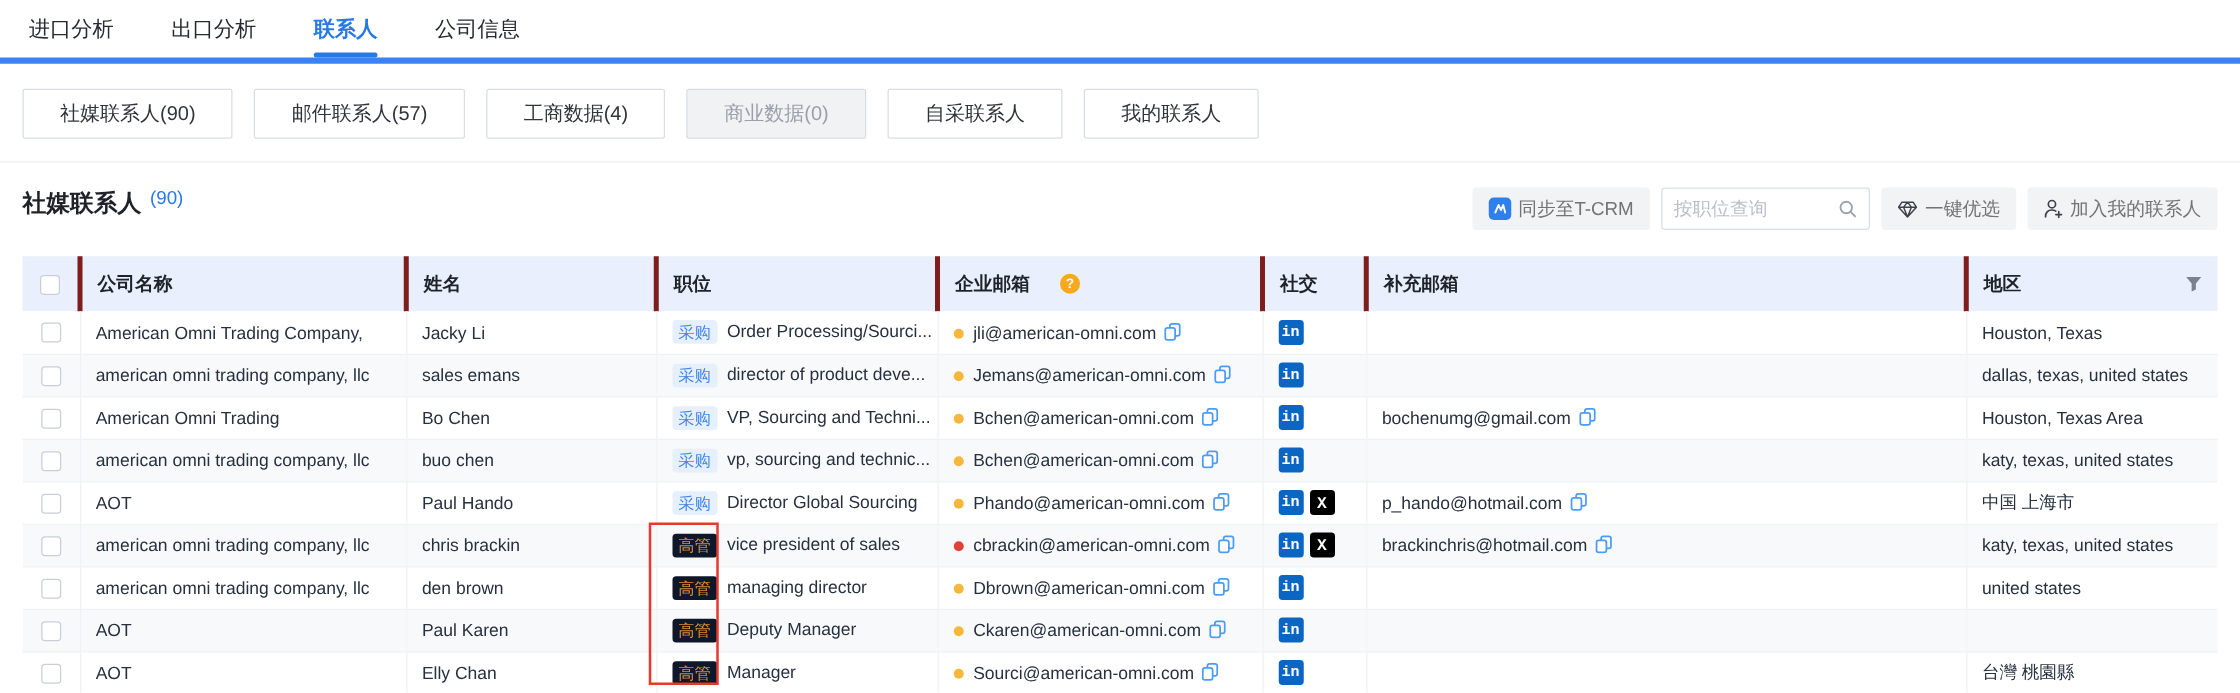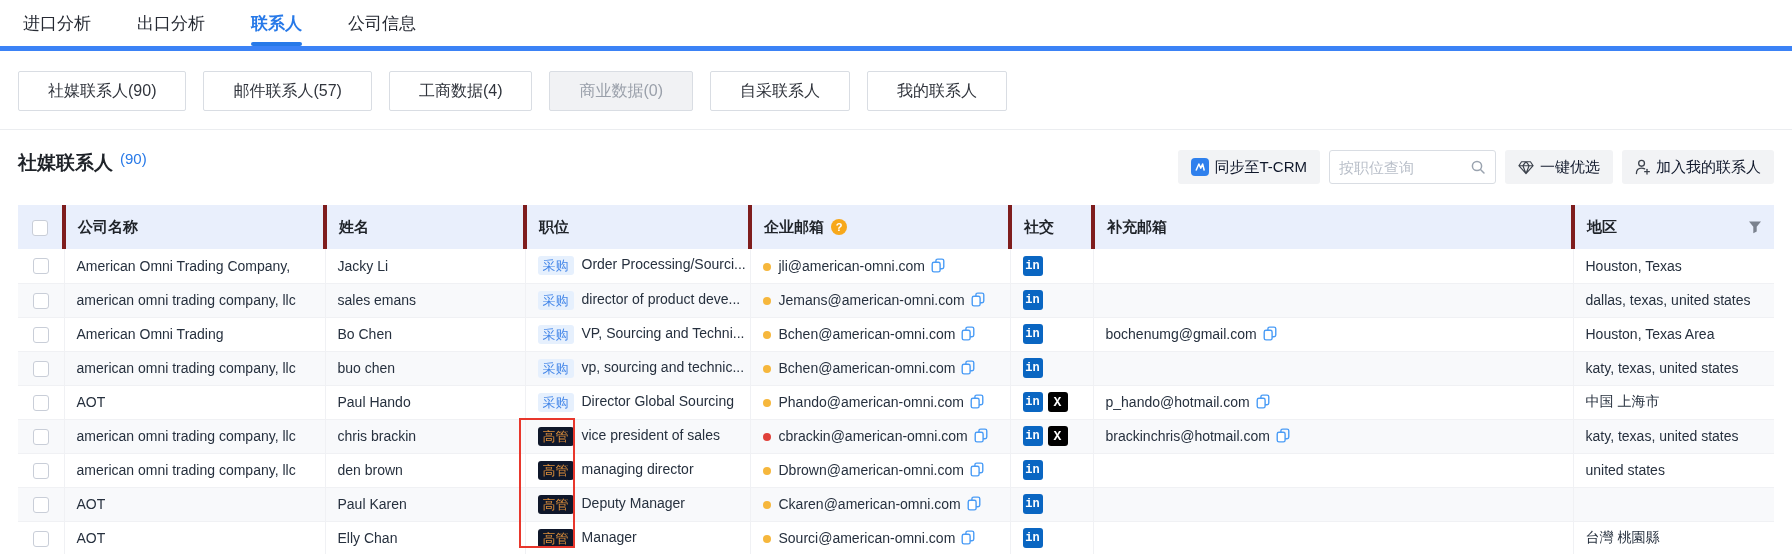--- a/index.html
+++ b/index.html
@@ -20,21 +20,21 @@
     border-radius:2px; font-size:16px; color:#30343c; display:flex; align-items:center; cursor:pointer; }
   .filter-btn.disabled { background:#f1f2f4; color:#9aa0aa; }
   .divider { margin-top:18px; border-bottom:1px solid #ebedf0; }
 
   
   .section-row { margin-top:20px; padding:0 18px; display:flex; height:34px; }
   .section-title { font-size:19px; font-weight:bold; color:#1f2329; }
   .section-count { font-size:15px; color:#2779e8; margin-left:7px; }
   .toolbar { margin-left:auto; display:flex; gap:9px; align-items:center; }
   .tb-btn { height:34px; display:flex; align-items:center; gap:6px; padding:0 13px;
-    font-size:15px; color:#0f172a; border-radius:3px; cursor:pointer; white-space:nowrap; }
+    font-size:15px; color:#737373; border-radius:3px; cursor:pointer; white-space:nowrap; }
   .tb-grey { background:#f2f3f5; }
   .tb-outline { background:#fff; border:1px solid #d9dde3; border-radius:4px; }
   .tcrm-logo { width:18px; height:18px; border-radius:4px; background:#2f80ed; display:flex;
     align-items:center; justify-content:center; }
   .search-box { height:34px; width:167px; border:1px solid #d9dde3; border-radius:3px;
     display:flex; align-items:center; padding:0 9px; background:#fff; }
   .search-box input { border:none; outline:none; flex:1; font-size:15px; color:#26303e; min-width:0;
     font-family:inherit; }
   .search-box input::placeholder { color:#b9bfc9; }
 
@@ -58,21 +58,21 @@
   .tag-exec { background:#0f172a; color:#db8d3a; }
   .dot { display:inline-block; width:8px; height:8px; border-radius:50%; margin-right:8px;
     vertical-align:middle; }
   .dot-yellow { background:#f6b73c; } .dot-red { background:#e0413a; }
   .copy-ic { vertical-align:-2px; margin-left:6px; cursor:pointer; }
   .sicon { display:inline-flex; width:20px; height:20px; border-radius:3px; align-items:center;
     justify-content:center; font-size:12px; font-weight:bold; color:#fff; vertical-align:middle;
     margin-right:5px; cursor:pointer;font-family:Liberation Mono, monospace; }
   .sicon.li { background:#0a66c2; }
   .sicon.xx { background:#000; font-size:13px; }
-  .th-flex { display:flex; align-items:center; gap:7px; }
+  .th-flex { display:flex; align-items:center; gap:24px; }
   .help-ic { width:16px; height:16px; border-radius:50%; background:#f7a81b; color:#fff;
     font-size:11px; font-weight:bold; display:inline-flex; align-items:center; justify-content:center;
     cursor:pointer; }
   .th-region { display:flex; align-items:center; justify-content:space-between; }
 
   
   .highlight-box { position:absolute; left:519px; top:418px; width:56px; height:130px;
     border:2px solid #e8372c; pointer-events:none; z-index:5; }
 </style>
 </head>

